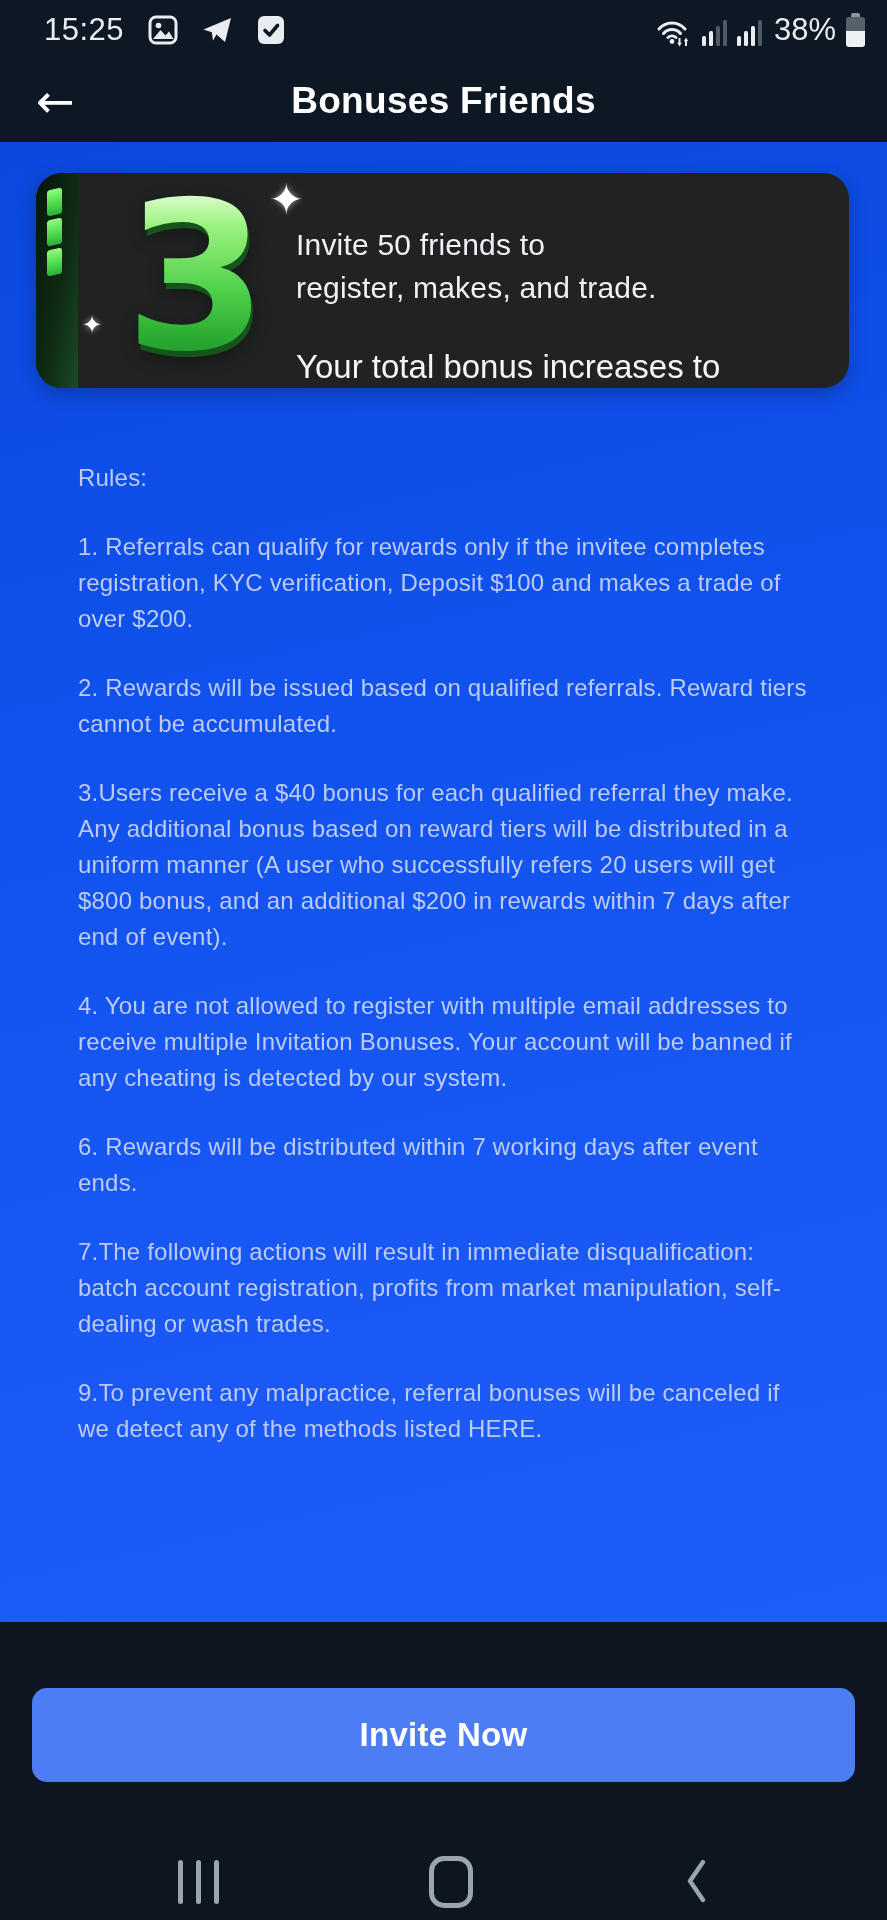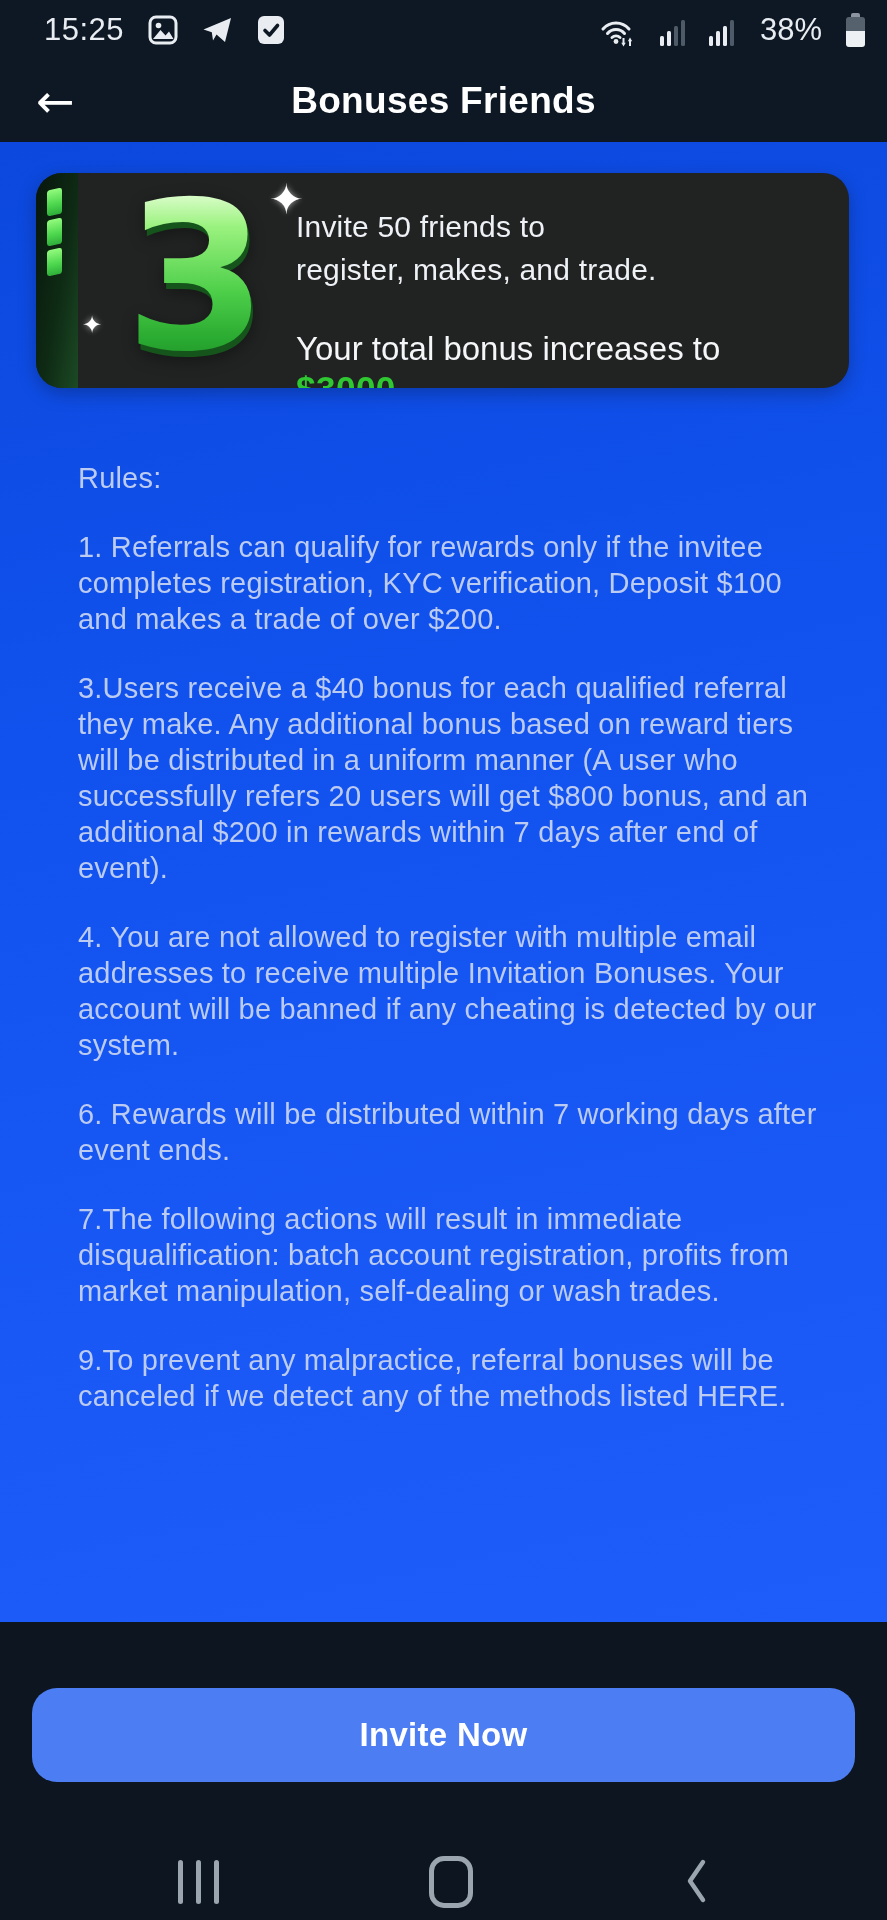--- a/index.html
+++ b/index.html
@@ -8,21 +8,21 @@
     width:887px; height:1920px; position:relative; overflow:hidden;
     background:#0d1824; font-family:"Liberation Sans", sans-serif;
     display:flex; flex-direction:column; margin:0 auto;
   }
   
   .status-bar{
     height:60px; flex:0 0 60px; display:flex; align-items:center;
     justify-content:space-between; padding:0 22px 0 44px; color:#e9edf2;
   }
   .sb-left{ display:flex; align-items:center; gap:24px; }
-  .sb-right{ display:flex; align-items:flex-end; gap:24px;justify-content:space-between; }
+  .sb-right{ display:flex; align-items:flex-end; gap:10px;justify-content:space-between; }
   .sb-time{ font-size:31px; font-weight:500; letter-spacing:.5px; }
   .sb-ico{ display:inline-flex; align-items:center; }
   .sig{ display:flex; align-items:flex-end; gap:3px; height:28px; padding-bottom:2px;}
   .sig i{ display:block; width:4px; border-radius:1.5px; background:#4e5a67; }
   .sig i.on{ background:#e9edf2; }
   .sig .b1{height:10px;} .sig .b2{height:15px;} .sig .b3{height:20px;} .sig .b4{height:26px;}
   .sb-batt-pct{ font-size:31px; font-weight:500; margin-left:2px; }
   .battery{ width:19px; height:30px; border-radius:3px; position:relative; margin-bottom:1px;
     background:linear-gradient(180deg,#56616e 0 46%, #eef1f4 46% 100%); }
   .battery::before{ content:""; position:absolute; top:-4px; left:5px; width:9px; height:4px;
@@ -65,33 +65,33 @@
     display:block; margin-top:14px;
     font-family:"DejaVu Sans", sans-serif; font-weight:800; font-size:205px; line-height:.88;
     background:linear-gradient(180deg,#eaffdc 0%, #9af27e 22%, #4ecf4a 58%, #2aab31 84%, #1f9229 100%);
     -webkit-background-clip:text; background-clip:text; color:transparent;
     filter:drop-shadow(2px 6px 0 #15541b) drop-shadow(0 4px 8px rgba(0,0,0,.35));
   }
   .sparkle{ position:absolute; color:#fff; line-height:1;
     text-shadow:0 0 6px rgba(255,255,255,.6); }
   .sparkle.s1{ top:6px; right:-8px; font-size:42px; }
   .sparkle.s2{ left:-14px; top:140px; font-size:24px; }
-  .banner-text{ flex:1; padding-top:32px; color:#eef1f5; }
+  .banner-text{ flex:1; padding-top:50px; color:#eef1f5; }
   .b-line{ font-size:30px; line-height:43px; font-weight:400; letter-spacing:.2px; }
   .b-bonus{ margin-top:38px; font-size:33px; line-height:40px; color:#f4f6f8; }
   .b-amount{ font-weight:800; font-size:35px; color:#2fc832; letter-spacing:.5px; }
   
   .rules{ margin:72px 70px 0 78px; color:#bccbf2; }
-  .rule{ font-size:29px; line-height:36px; font-weight:400; letter-spacing:.2px;
+  .rule{ font-size:24px; line-height:36px; font-weight:400; letter-spacing:.2px;
          margin:0 0 33px 0; }
   
   .footer{ height:298px; flex:0 0 298px; background:#0c1520; }
   .invite-btn{
     display:block; margin:66px 32px 0; width:823px; height:94px; border:none;
-    border-radius:25px; background:#4c7df2; color:#fff; font-size:33px; font-weight:bold;
+    border-radius:15px; background:#4c7df2; color:#fff; font-size:33px; font-weight:bold;
     font-family:"Liberation Sans", sans-serif; cursor:pointer; letter-spacing:.3px;
   }
   .navbar{ margin-top:72px; display:flex; justify-content:center; align-items:center; gap:202px; height:56px; }
   .nav-btn{ background:none; border:none; cursor:pointer; display:flex; align-items:center; justify-content:center; padding:4px; }
   .recents{ display:flex; gap:13px; }
   .recents i{ display:block; width:5px; height:44px; border-radius:2.5px; background:#9aa5b0; }
   .home-shape{ width:44px; height:52px; border:5px solid #9aa5b0; border-radius:15px; }
 </style>
 </head>
 <body>
@@ -178,20 +178,21 @@
           <p class="b-line">register, makes, and trade.</p>
           <p class="b-bonus"><span>Your total bonus increases to </span><span class="b-amount">$3000</span></p>
         </div>
       </div>
     </div>
 
     <div class="rules">
       <p class="rule">Rules:</p>
       <div>
           <p class="rule">1. Referrals can qualify for rewards only if the invitee completes registration, KYC verification, Deposit $100 and makes a trade of over $200.</p>
+          <p class="rule">2. Rewards will be issued based on qualified referrals. Reward tiers cannot be accumulated.</p>
           <p class="rule">3.Users receive a $40 bonus for each qualified referral they make. Any additional bonus based on reward tiers will be distributed in a uniform manner (A user who successfully refers 20 users will get $800 bonus, and an additional $200 in rewards within 7 days after end of event).</p>
           <p class="rule">4. You are not allowed to register with multiple email addresses to receive multiple Invitation Bonuses. Your account will be banned if any cheating is detected by our system.</p>
           <p class="rule">6. Rewards will be distributed within 7 working days after event ends.</p>
           <p class="rule">7.The following actions will result in immediate disqualification: batch account registration, profits from market manipulation, self-dealing or wash trades.</p>
           <p class="rule">9.To prevent any malpractice, referral bonuses will be canceled if we detect any of the methods listed HERE.</p>
         </div>
     </div>
 
   </div>
 

